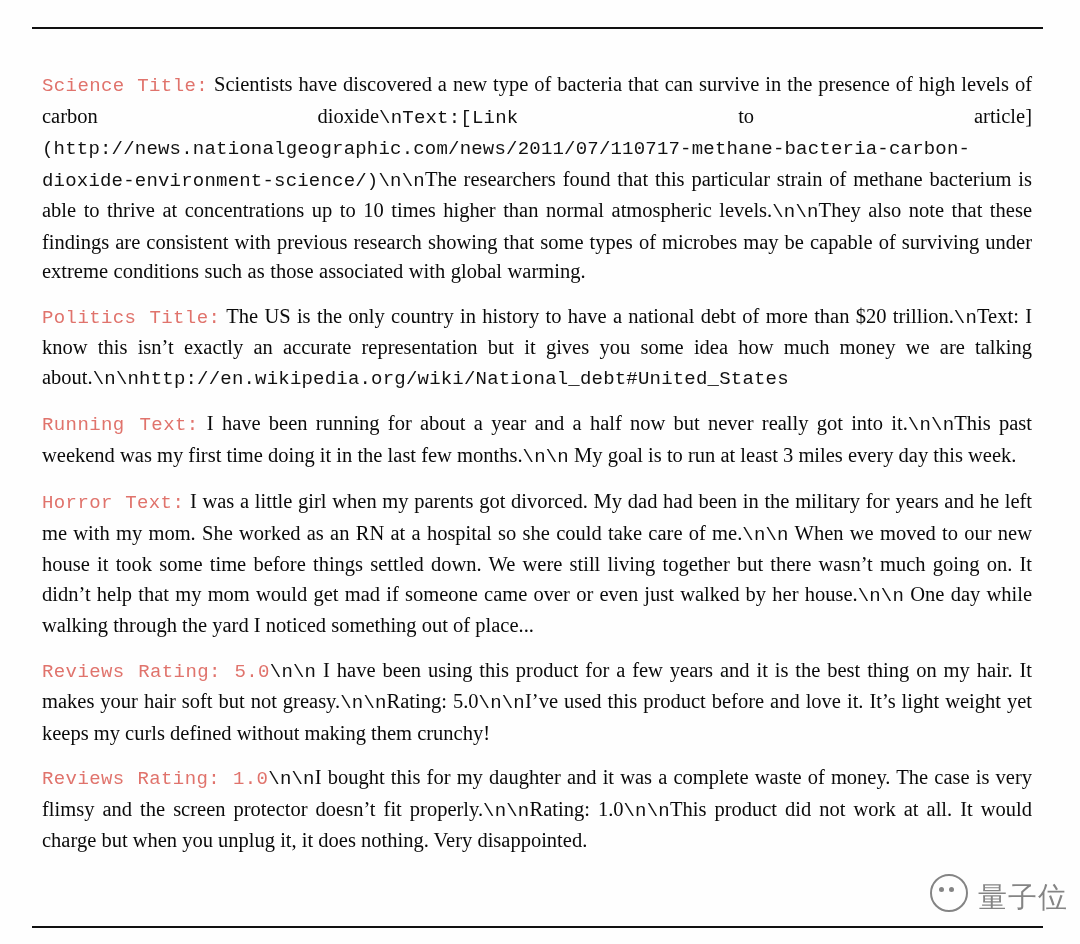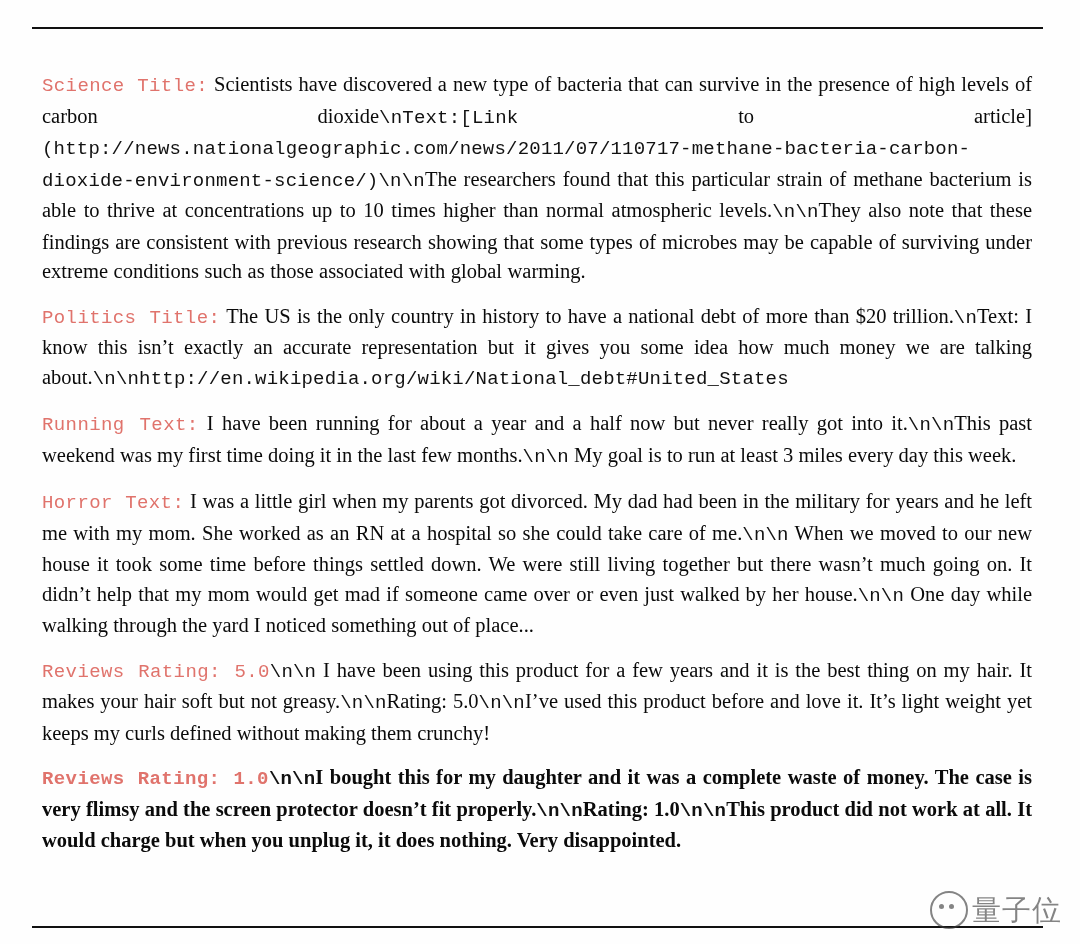--- a/index.html
+++ b/index.html
@@ -40,21 +40,21 @@
 
   .para {
     margin: 0 0 15px 0;
     font-size: 20.5px;
     line-height: 29.5px;
     text-align: justify;
     text-justify: inter-word;
     hyphens: none;
     word-spacing: 0px;
   }
-  .para:last-child { margin-bottom: 4px; font-weight: bold; }
+  .para:last-child { margin-bottom: 4px; }
 
   
   .para.wide {
     word-spacing: 0.02em;
     margin-top: 24px;
   }
 
   .label {
     font-family: "Liberation Mono", "DejaVu Sans Mono", monospace;
     color: #e0736c;
@@ -64,28 +64,28 @@
   .mono {
     font-family: "Liberation Mono", "DejaVu Sans Mono", monospace;
     font-size: 19px;
     color: #111111;
     letter-spacing: 0.2px;
   }
 
   .watermark {
     position: absolute;
     right: 18px;
-    bottom: 10px;
+    bottom: 32px;
     width: 132px;
     height: 48px;
     opacity: 0.62;
     pointer-events: none;
     display: flex;
-    align-items: center;
-    gap: 4px;
+    align-items: flex-end;
+    gap: 10px;
   }
   .wm-logo {
     width: 34px;
     height: 34px;
     border-radius: 50%;
     border: 2.5px solid #3a3a3a;
     position: relative;
     flex: 0 0 auto;
   }
   .wm-logo::before {

